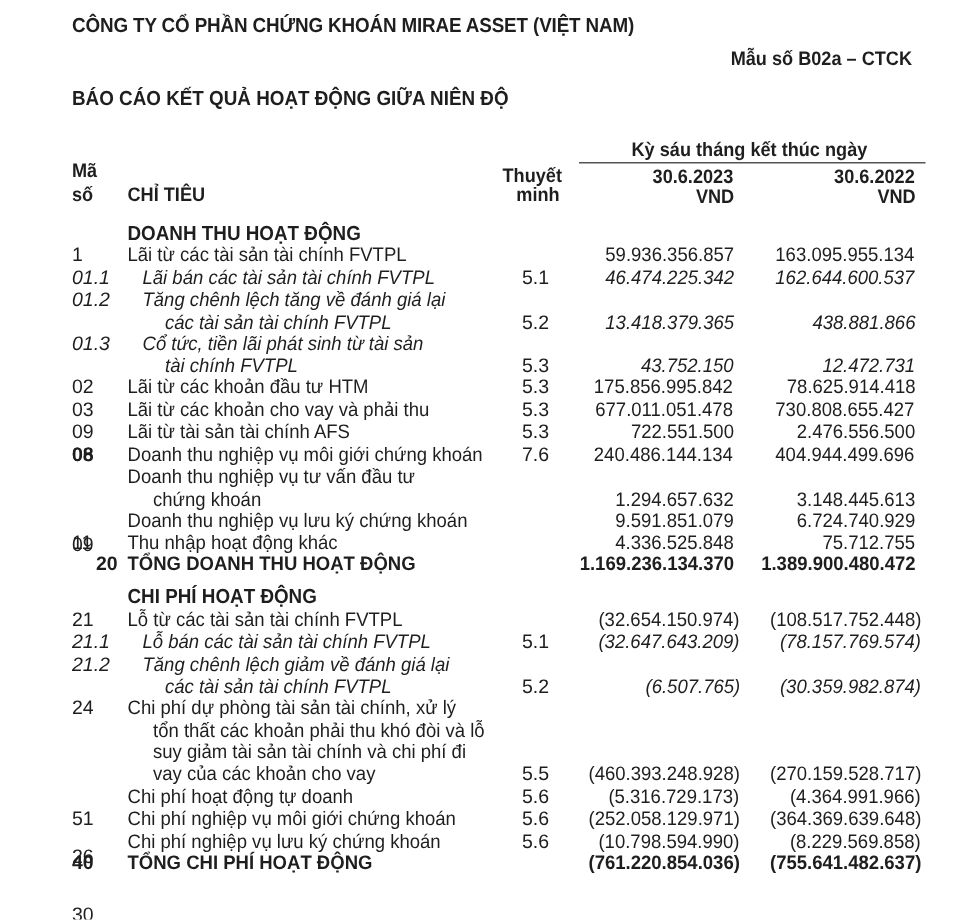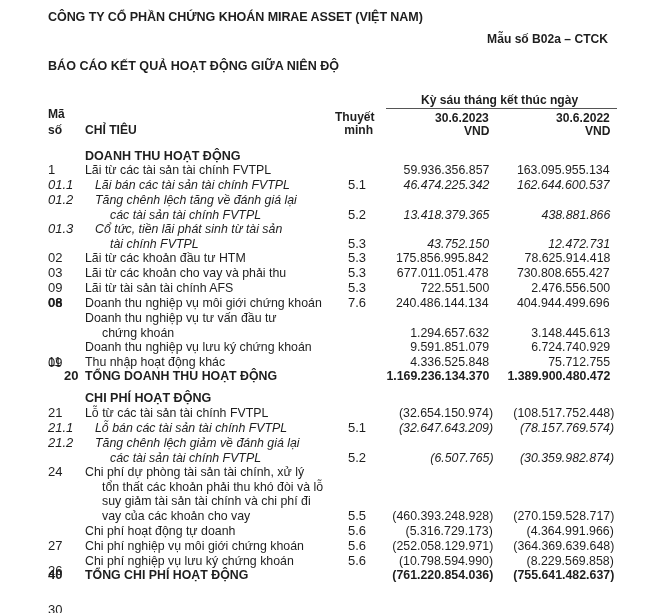--- a/index.html
+++ b/index.html
@@ -163,21 +163,21 @@
       <div class="abs num2 " style="top: 508.1px; right: 36px;">(270.159.528.717)</div>
     </div>
     <div>
       <div class="abs col-code " style="top: 523px; margin-top: 40px;">26</div>
       <div class="abs label " style="top: 523px;">Chi phí hoạt động tự doanh</div>
       <div class="abs note" style="top: 523px;">5.6</div>
       <div class="abs num1 " style="top: 523px; right: 157px;">(5.316.729.173)</div>
       <div class="abs num2 " style="top: 523px; right: 36px;">(4.364.991.966)</div>
     </div>
     <div>
-      <div class="abs col-code " style="top: 538px;">27</div>
+      <div class="abs col-code " style="top: 538px;">51</div>
       <div class="abs label " style="top: 538px;">Chi phí nghiệp vụ môi giới chứng khoán</div>
       <div class="abs note" style="top: 538px;">5.6</div>
       <div class="abs num1 " style="top: 538px; right: 157px;">(252.058.129.971)</div>
       <div class="abs num2 " style="top: 538px; right: 36px;">(364.369.639.648)</div>
     </div>
     <div>
       <div class="abs col-code " style="top: 555px; margin-top: 47px;">30</div>
       <div class="abs label " style="top: 553px;">Chi phí nghiệp vụ lưu ký chứng khoán</div>
       <div class="abs note" style="top: 553px;">5.6</div>
       <div class="abs num1 " style="top: 553px; right: 157px;">(10.798.594.990)</div>

